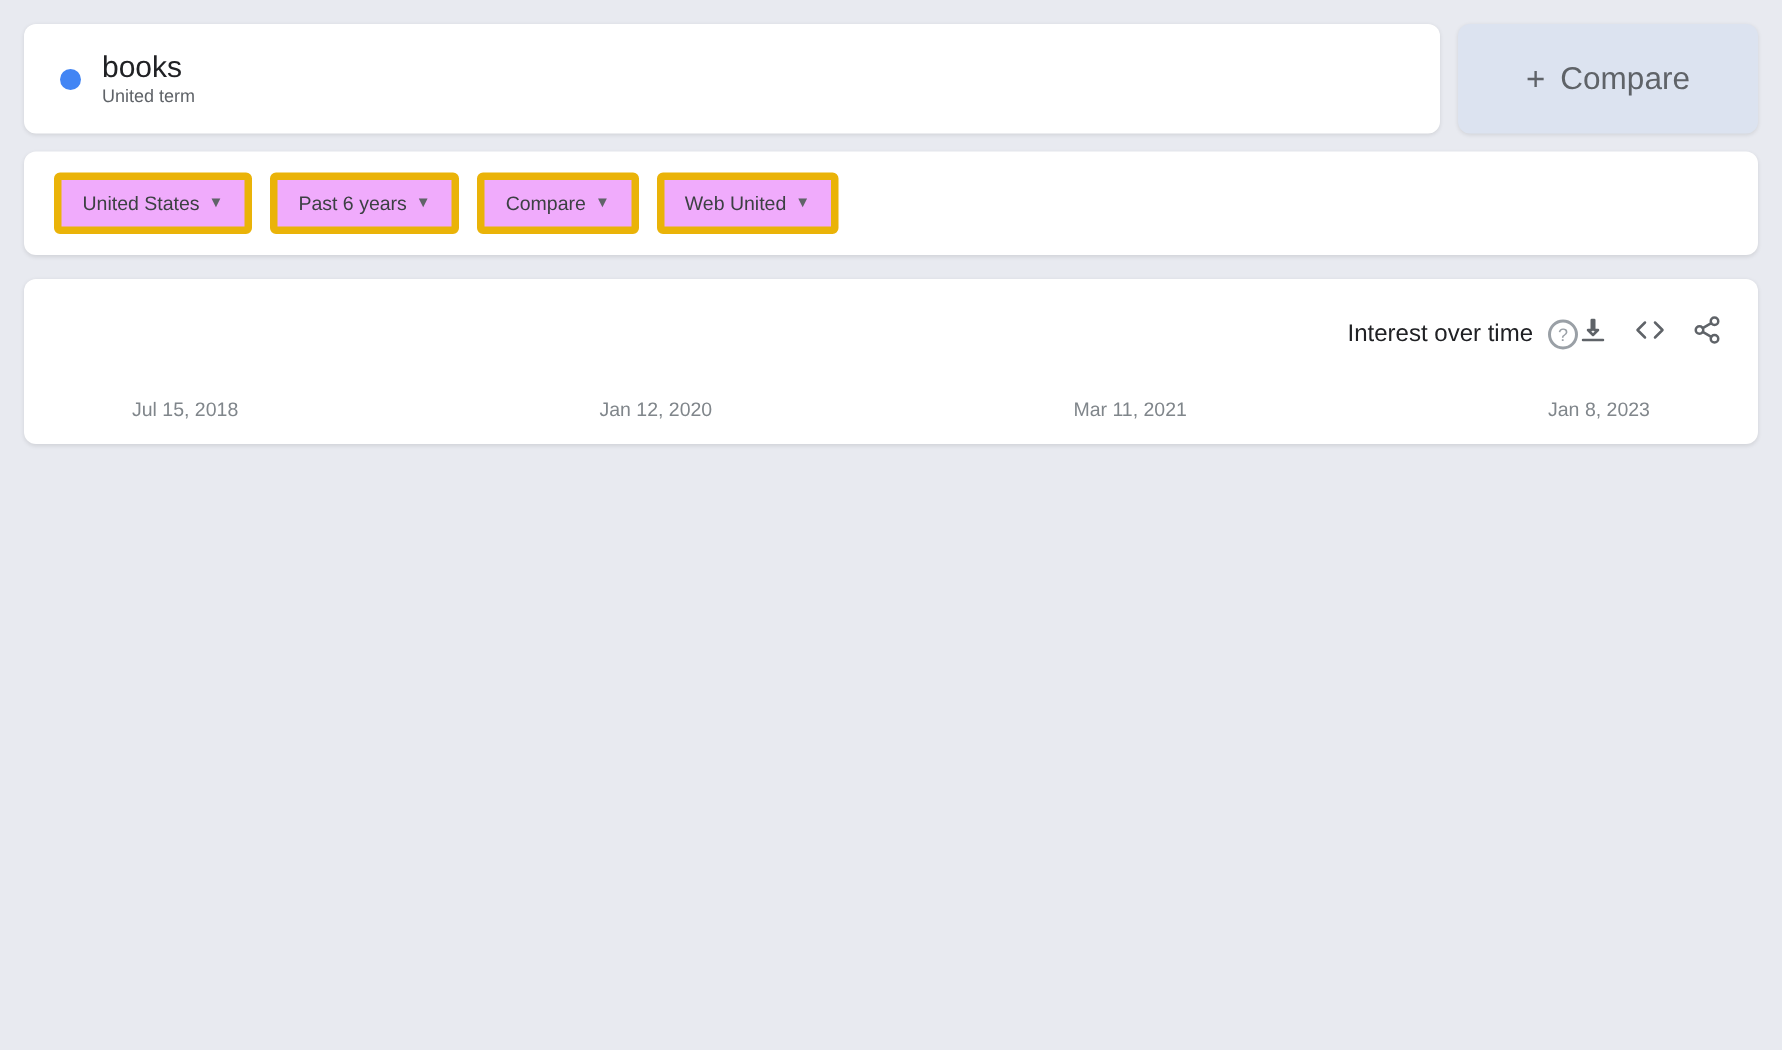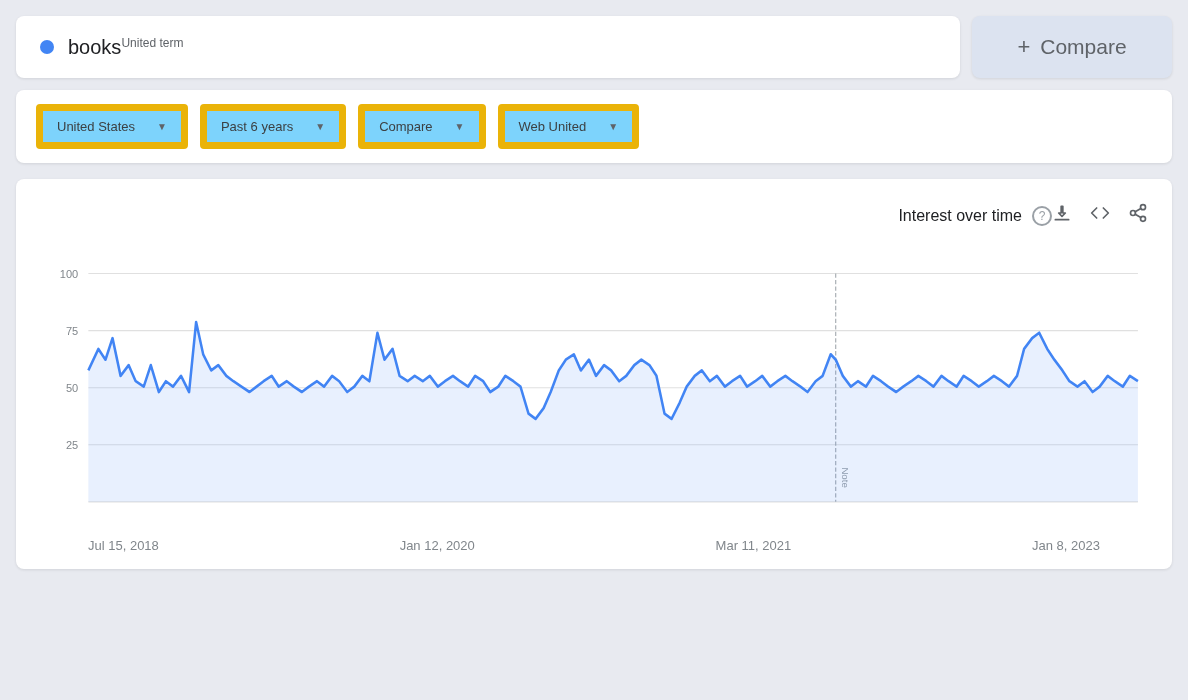--- a/index.html
+++ b/index.html
@@ -30,21 +30,21 @@
     .search-dot {
       width: 14px;
       height: 14px;
       background: #4285f4;
       border-radius: 50%;
       flex-shrink: 0;
     }
 
     .search-term-text {
       display: flex;
-      flex-direction: row;
+      flex-direction: column;
     }
 
     .search-term-name {
       font-size: 20px;
       font-weight: 500;
       color: #202124;
     }
 
     .search-term-label {
       font-size: 12px;
@@ -82,25 +82,25 @@
       padding: 14px 20px;
       display: flex;
       gap: 12px;
       margin-bottom: 16px;
       box-shadow: 0 1px 3px rgba(0,0,0,0.1);
     }
 
     .filter-btn {
       display: flex;
       align-items: center;
-      gap: 22px;
+      gap: 6px;
       padding: 8px 14px;
-      border: 7px solid #eab308;
+      border: 5px solid #eab308;
       border-radius: 4px;
-      background: #7dd3fc;
+      background: #f0abfc;
       cursor: pointer;
       font-size: 13px;
       color: #3c4043;
     }
 
     .chevron-icon {
       font-size: 10px;
       color: #5f6368;
     }
 
@@ -234,95 +234,20 @@
           <circle cx="18" cy="5" r="3"></circle>
           <circle cx="6" cy="12" r="3"></circle>
           <circle cx="18" cy="19" r="3"></circle>
           <line x1="8.59" y1="13.51" x2="15.42" y2="17.49"></line>
           <line x1="15.41" y1="6.51" x2="8.59" y2="10.49"></line>
         </svg>
       </span>
     </div>
   </div>
 
-  <div class="chart-container">
-    <svg class="chart-svg" viewBox="0 0 1100 260" preserveAspectRatio="none" xmlns="http://www.w3.org/2000/svg">
-
-      <line x1="48" y1="20" x2="1090" y2="20" stroke="#e0e0e0" stroke-width="1"></line>
-      <line x1="48" y1="73" x2="1090" y2="73" stroke="#e0e0e0" stroke-width="1"></line>
-      <line x1="48" y1="126" x2="1090" y2="126" stroke="#e0e0e0" stroke-width="1"></line>
-      <line x1="48" y1="179" x2="1090" y2="179" stroke="#e0e0e0" stroke-width="1"></line>
-      <line x1="48" y1="232" x2="1090" y2="232" stroke="#e0e0e0" stroke-width="1"></line>
-
-      <text x="38" y="24" text-anchor="end" font-size="11" fill="#80868b">100</text>
-      <text x="38" y="77" text-anchor="end" font-size="11" fill="#80868b">75</text>
-      <text x="38" y="130" text-anchor="end" font-size="11" fill="#80868b">50</text>
-      <text x="38" y="183" text-anchor="end" font-size="11" fill="#80868b">25</text>
-
-      <line x1="790" y1="20" x2="790" y2="232" stroke="#9aa0a6" stroke-width="1" stroke-dasharray="4,2"></line>
-      <text x="796" y="200" font-size="9" fill="#9aa0a6" transform="rotate(90, 796, 200)">Note</text>
-
-      <path d="
-        M48,110
-        L58,90 L65,100 L72,80 L80,115 L88,105 L95,120 L103,125
-        L110,105 L118,130 L125,120 L132,125 L140,115 L148,130
-        L155,65 L162,95 L170,110 L177,105 L185,115 L192,120
-        L200,125 L208,130 L215,125 L222,120 L230,115 L237,125
-        L245,120 L252,125 L260,130 L267,125 L275,120 L282,125
-        L290,115 L297,120 L305,130 L312,125 L320,115 L327,120
-        L335,75 L342,100 L350,90 L357,115 L365,120 L372,115
-        L380,120 L387,115 L395,125 L402,120 L410,115 L417,120
-        L425,125 L432,115 L440,120 L447,130 L455,125 L462,115
-        L470,120 L477,125 L485,150 L492,155 L500,145 L507,130
-        L515,110 L522,100 L530,95 L537,110 L545,100 L552,115
-        L560,105 L567,110 L575,120 L582,115 L590,105 L597,100
-        L605,105 L612,115 L620,150 L627,155 L635,140 L642,125
-        L650,115 L657,110 L665,120 L672,115 L680,125 L687,120
-        L695,115 L702,125 L710,120 L717,115 L725,125 L732,120
-        L740,115 L747,120 L755,125 L762,130 L770,120 L777,115
-        L785,95 L790,100
-        L797,115 L805,125 L812,120 L820,125 L827,115 L835,120
-        L842,125 L850,130 L857,125 L865,120 L872,115 L880,120
-        L887,125 L895,115 L902,120 L910,125 L917,115 L925,120
-        L932,125 L940,120 L947,115 L955,120 L962,125 L970,115
-        L977,90 L985,80 L992,75 L1000,90 L1007,100 L1015,110
-        L1022,120 L1030,125 L1037,120 L1045,130 L1052,125 L1060,115
-        L1067,120 L1075,125 L1082,115 L1090,120
-      " fill="none" stroke="#4285f4" stroke-width="2.5" stroke-linejoin="round"></path>
-
-      <path d="
-        M48,110
-        L58,90 L65,100 L72,80 L80,115 L88,105 L95,120 L103,125
-        L110,105 L118,130 L125,120 L132,125 L140,115 L148,130
-        L155,65 L162,95 L170,110 L177,105 L185,115 L192,120
-        L200,125 L208,130 L215,125 L222,120 L230,115 L237,125
-        L245,120 L252,125 L260,130 L267,125 L275,120 L282,125
-        L290,115 L297,120 L305,130 L312,125 L320,115 L327,120
-        L335,75 L342,100 L350,90 L357,115 L365,120 L372,115
-        L380,120 L387,115 L395,125 L402,120 L410,115 L417,120
-        L425,125 L432,115 L440,120 L447,130 L455,125 L462,115
-        L470,120 L477,125 L485,150 L492,155 L500,145 L507,130
-        L515,110 L522,100 L530,95 L537,110 L545,100 L552,115
-        L560,105 L567,110 L575,120 L582,115 L590,105 L597,100
-        L605,105 L612,115 L620,150 L627,155 L635,140 L642,125
-        L650,115 L657,110 L665,120 L672,115 L680,125 L687,120
-        L695,115 L702,125 L710,120 L717,115 L725,125 L732,120
-        L740,115 L747,120 L755,125 L762,130 L770,120 L777,115
-        L785,95 L790,100
-        L797,115 L805,125 L812,120 L820,125 L827,115 L835,120
-        L842,125 L850,130 L857,125 L865,120 L872,115 L880,120
-        L887,125 L895,115 L902,120 L910,125 L917,115 L925,120
-        L932,125 L940,120 L947,115 L955,120 L962,125 L970,115
-        L977,90 L985,80 L992,75 L1000,90 L1007,100 L1015,110
-        L1022,120 L1030,125 L1037,120 L1045,130 L1052,125 L1060,115
-        L1067,120 L1075,125 L1082,115 L1090,120
-        L1090,232 L48,232 Z
-      " fill="rgba(66,133,244,0.12)"></path>
-    </svg>
-  </div>
 
   <div class="x-labels">
     <span>Jul 15, 2018</span>
     <span>Jan 12, 2020</span>
     <span>Mar 11, 2021</span>
     <span>Jan 8, 2023</span>
   </div>
 </div>
 
 </body></html>

